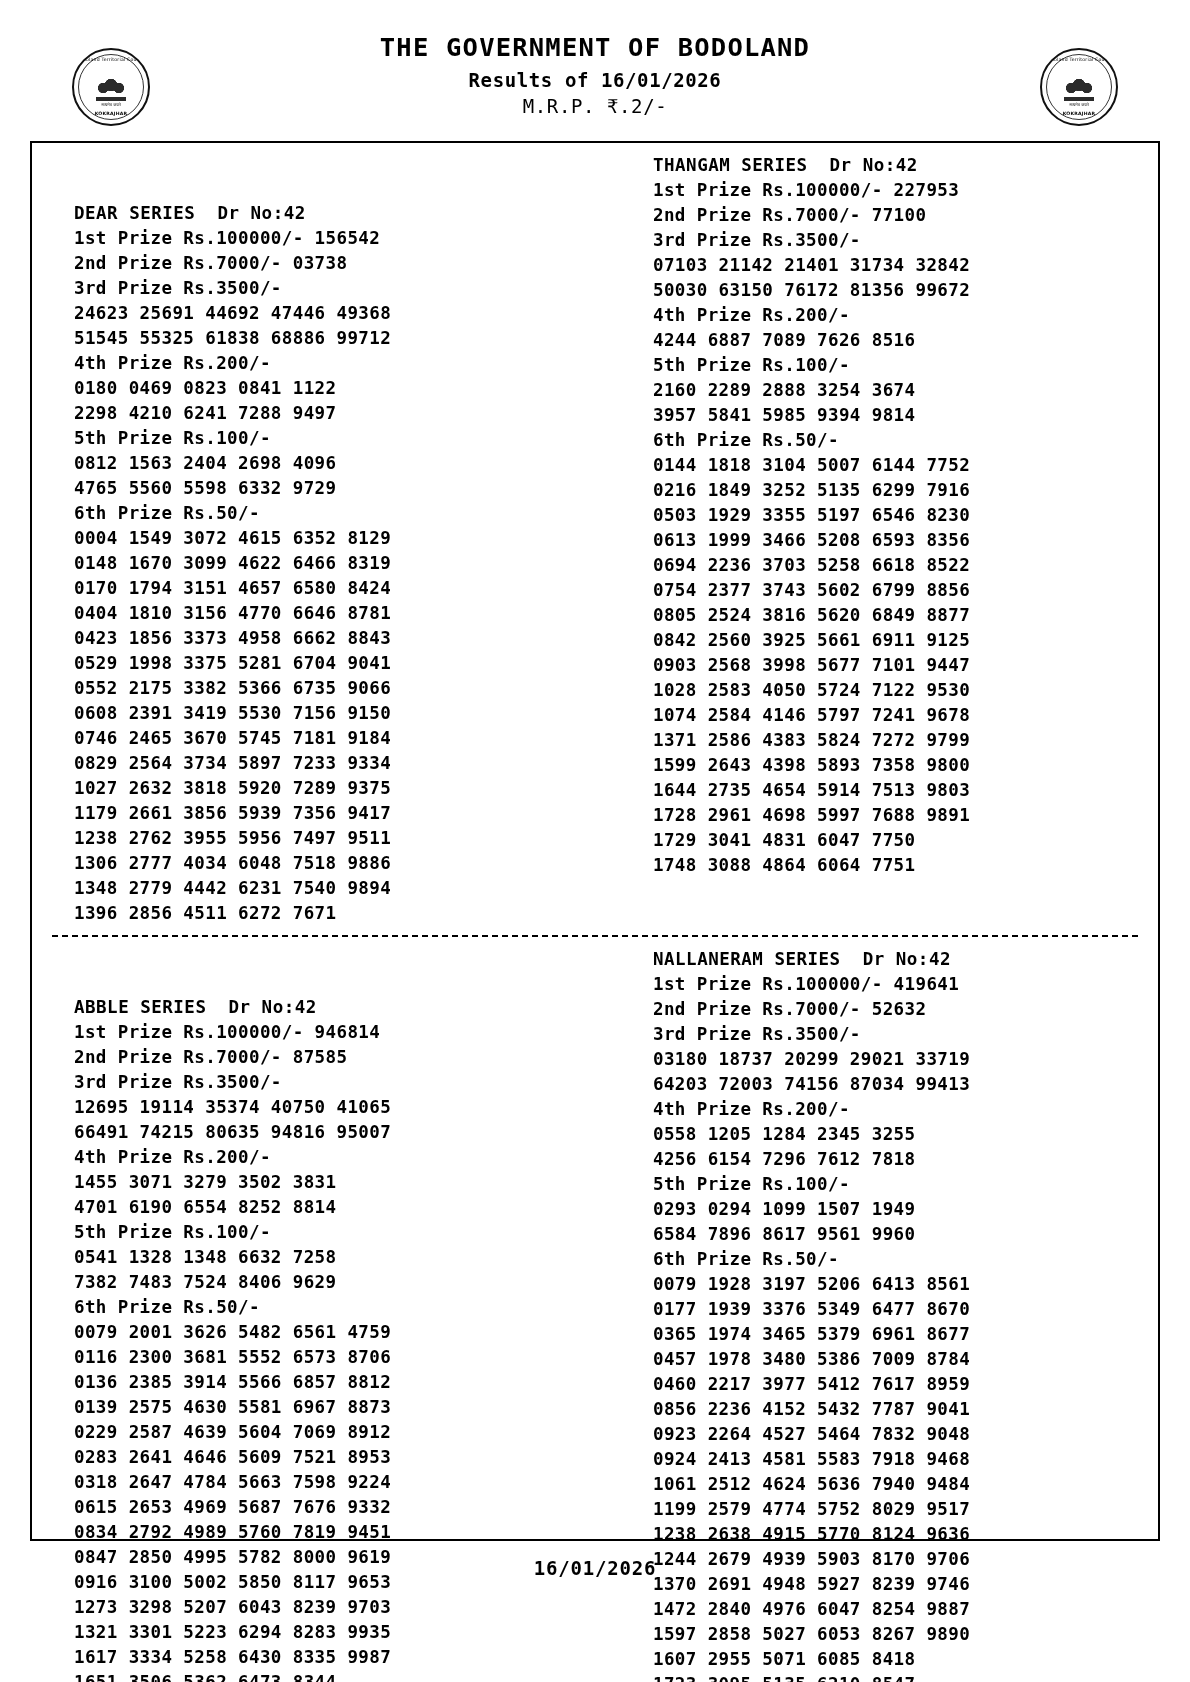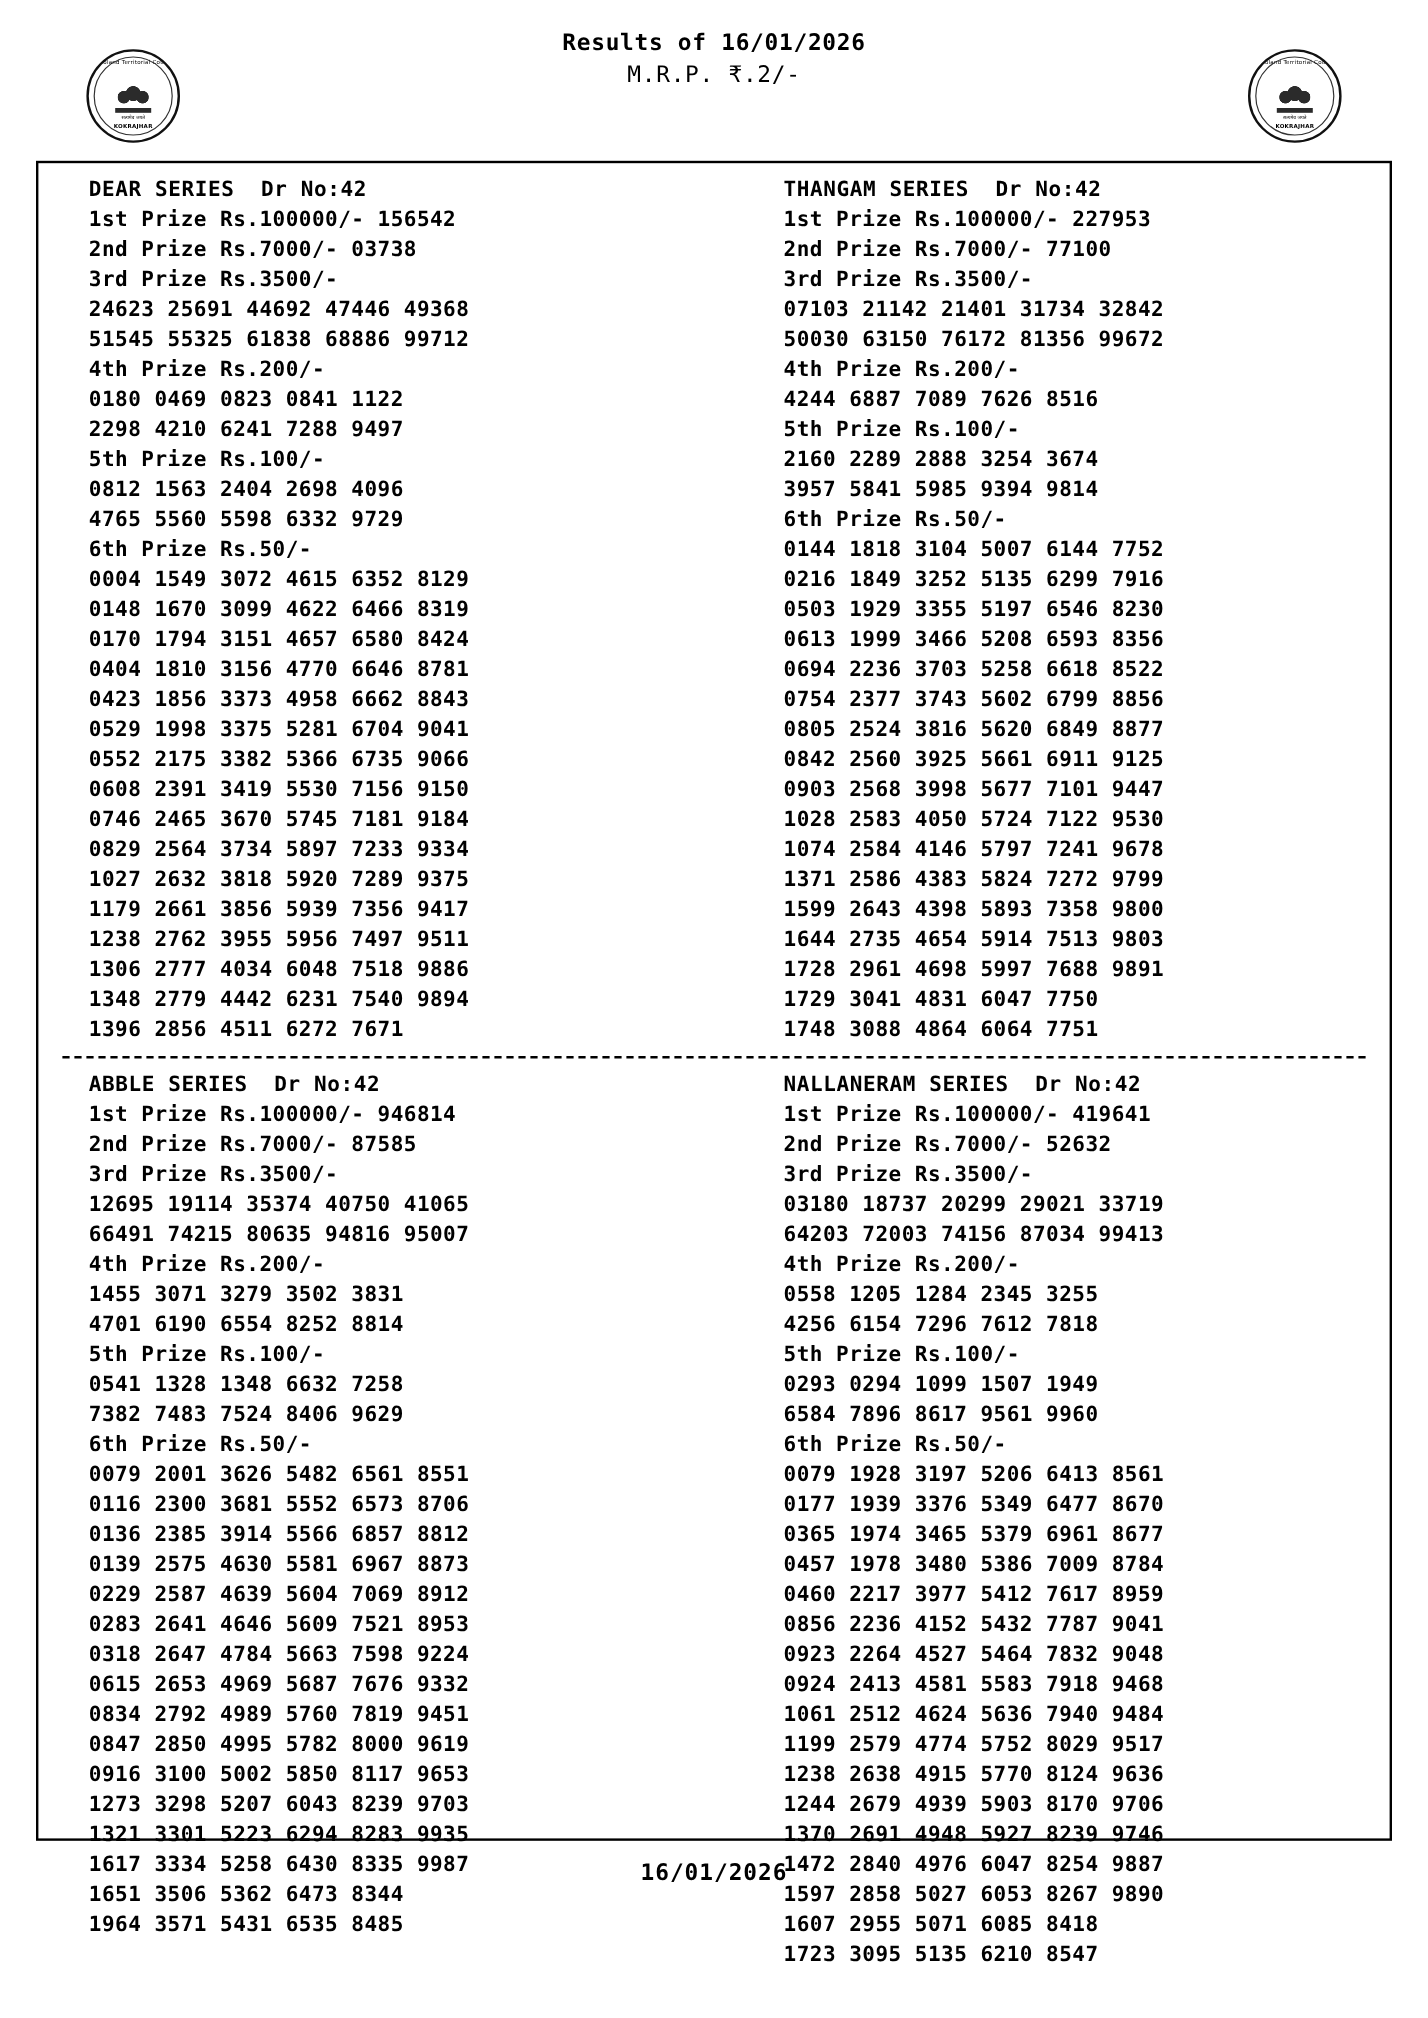--- a/index.html
+++ b/index.html
@@ -117,21 +117,21 @@
   }
   .block {
     display: flex;
     flex-direction: row;
   }
   .col {
     width: 50%;
     box-sizing: border-box;
   }
   .col.right { padding-left: 58px; }
-  .col.left { padding-left: 28px; }
+  .col.left { padding-left: 28px; margin-top: 48px; }
   .series-head {
     font-size: 17.5px;
     font-weight: bold;
     letter-spacing: 0.5px;
     white-space: pre;
     line-height: 25px;
   }
   .line {
     font-size: 17.5px;
     font-weight: bold;
@@ -175,20 +175,21 @@
         <span class="ring-top">Bodoland Territorial Council</span>
         <span class="ring-bottom">KOKRAJHAR</span>
       </div>
       <div class="emblem-core">
         <div class="lions"></div>
         <div class="base"></div>
         <div class="motto">सत्यमेव जयते</div>
       </div>
     </div>
 
+    <div class="title-main">THE  GOVERNMENT  OF  BODOLAND</div>
     <div class="title-sub">Results of 16/01/2026</div>
     <div class="title-mrp">M.R.P.   ₹.2/-</div>
   </div>
 
   <div class="frame">
 
     <div class="block">
       <div class="col left">
         <div class="series-head">DEAR SERIES  Dr No:42</div>
         <div class="line">1st Prize Rs.100000/- 156542</div>
@@ -263,21 +264,21 @@
         <div class="line">3rd Prize Rs.3500/-</div>
         <div class="line">12695 19114 35374 40750 41065</div>
         <div class="line">66491 74215 80635 94816 95007</div>
         <div class="line">4th Prize Rs.200/-</div>
         <div class="line">1455 3071 3279 3502 3831</div>
         <div class="line">4701 6190 6554 8252 8814</div>
         <div class="line">5th Prize Rs.100/-</div>
         <div class="line">0541 1328 1348 6632 7258</div>
         <div class="line">7382 7483 7524 8406 9629</div>
         <div class="line">6th Prize Rs.50/-</div>
-        <div class="line">0079 2001 3626 5482 6561 8551</div>
+        <div class="line">0079 2001 3626 5482 6561 4759</div>
         <div class="line">0116 2300 3681 5552 6573 8706</div>
         <div class="line">0136 2385 3914 5566 6857 8812</div>
         <div class="line">0139 2575 4630 5581 6967 8873</div>
         <div class="line">0229 2587 4639 5604 7069 8912</div>
         <div class="line">0283 2641 4646 5609 7521 8953</div>
         <div class="line">0318 2647 4784 5663 7598 9224</div>
         <div class="line">0615 2653 4969 5687 7676 9332</div>
         <div class="line">0834 2792 4989 5760 7819 9451</div>
         <div class="line">0847 2850 4995 5782 8000 9619</div>
         <div class="line">0916 3100 5002 5850 8117 9653</div>

